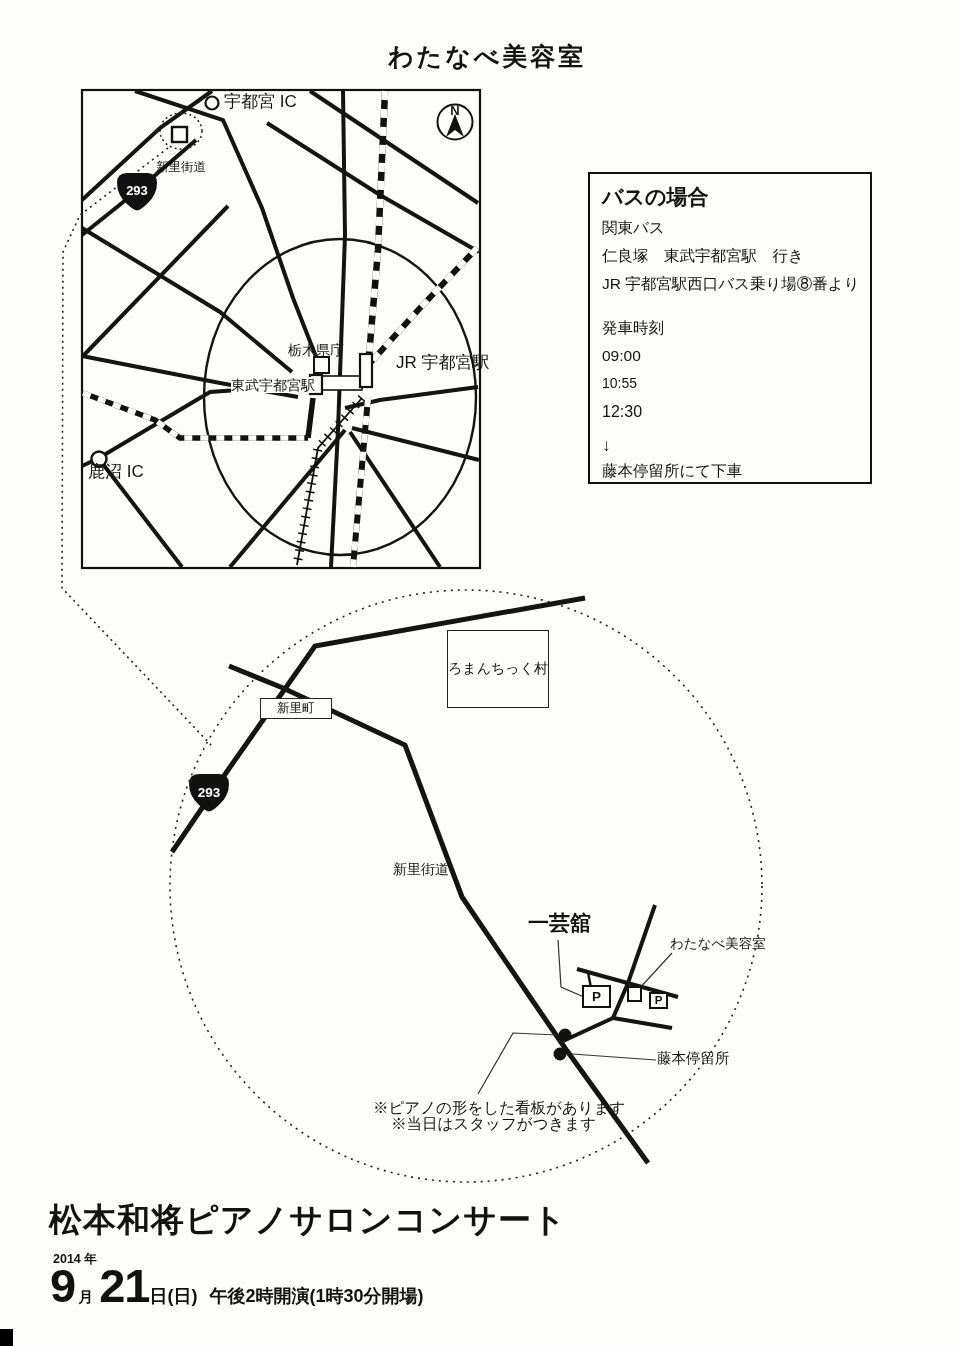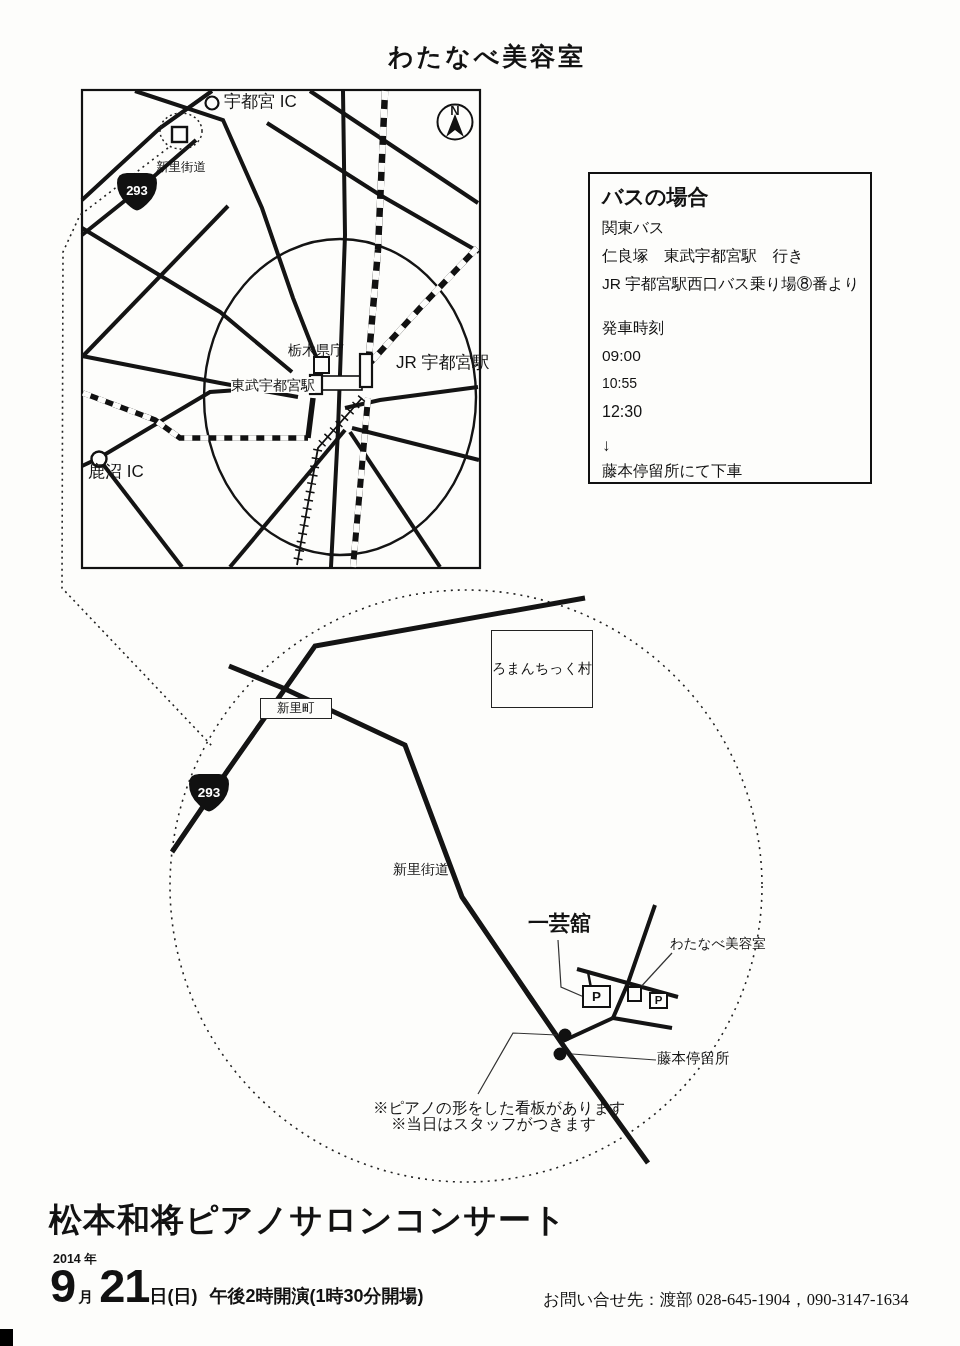--- a/index.html
+++ b/index.html
@@ -150,21 +150,21 @@
     <div class="lbl" style="top:73px;font-size:15.5px;">仁良塚　東武宇都宮駅　行き</div>
     <div class="lbl" style="top:101px;font-size:15.5px;">JR 宇都宮駅西口バス乗り場⑧番より</div>
     <div class="lbl" style="top:145px;font-size:15.5px;">発車時刻</div>
     <div class="lbl" style="top:173px;font-size:15.5px;">09:00</div>
     <div class="lbl" style="top:201px;font-size:14px;">10:55</div>
     <div class="lbl" style="top:229px;font-size:16px;">12:30</div>
     <div class="lbl" style="top:262px;font-size:17px;">↓</div>
     <div class="lbl" style="top:288px;font-size:15.5px;">藤本停留所にて下車</div>
   </div>
 
-  <div class="boxed-label" style="left:447px;top:630px;width:100px;height:76px;font-size:14px;margin-left:44px;">
+  <div class="boxed-label" style="left:447px;top:630px;width:100px;height:76px;font-size:14px;">
     <span>ろまんちっく村</span>
   </div>
   <div class="boxed-label" style="left:260px;top:698px;padding:1px 16px;font-size:12.5px;border-width:1px;">
     <span>新里町</span>
   </div>
   <div class="lbl bold white center" style="left:189px;top:785px;width:40px;font-size:13.5px;">293</div>
   <div class="lbl" style="left:393px;top:861px;font-size:14px;">新里街道</div>
   <div class="lbl bold" style="left:528px;top:911px;font-size:21px;">一芸舘</div>
   <div class="lbl" style="left:670px;top:936px;font-size:13.5px;">わたなべ美容室</div>
   <div class="lbl" style="left:657px;top:1050px;font-size:14.5px;">藤本停留所</div>
@@ -177,15 +177,14 @@
   <div class="lbl bold" style="left:53px;top:1252px;font-size:12.5px;">2014 年</div>
 
   <div class="date-row">
     <span class="d-big">9</span>
     <span class="d-small">月</span>
     <span class="d-big">21</span>
     <span class="d-med">日(日)</span>
     <span class="d-med" style="margin-left:12px;">午後2時開演(1時30分開場)</span>
   </div>
 
-  <div class="lbl serif" style="left:543px;top:1291px;font-size:16.5px;">お問い合せ先：渡部 028-645-1904，090-3147-1634</div>
 
 </div>
 
 </body></html>

